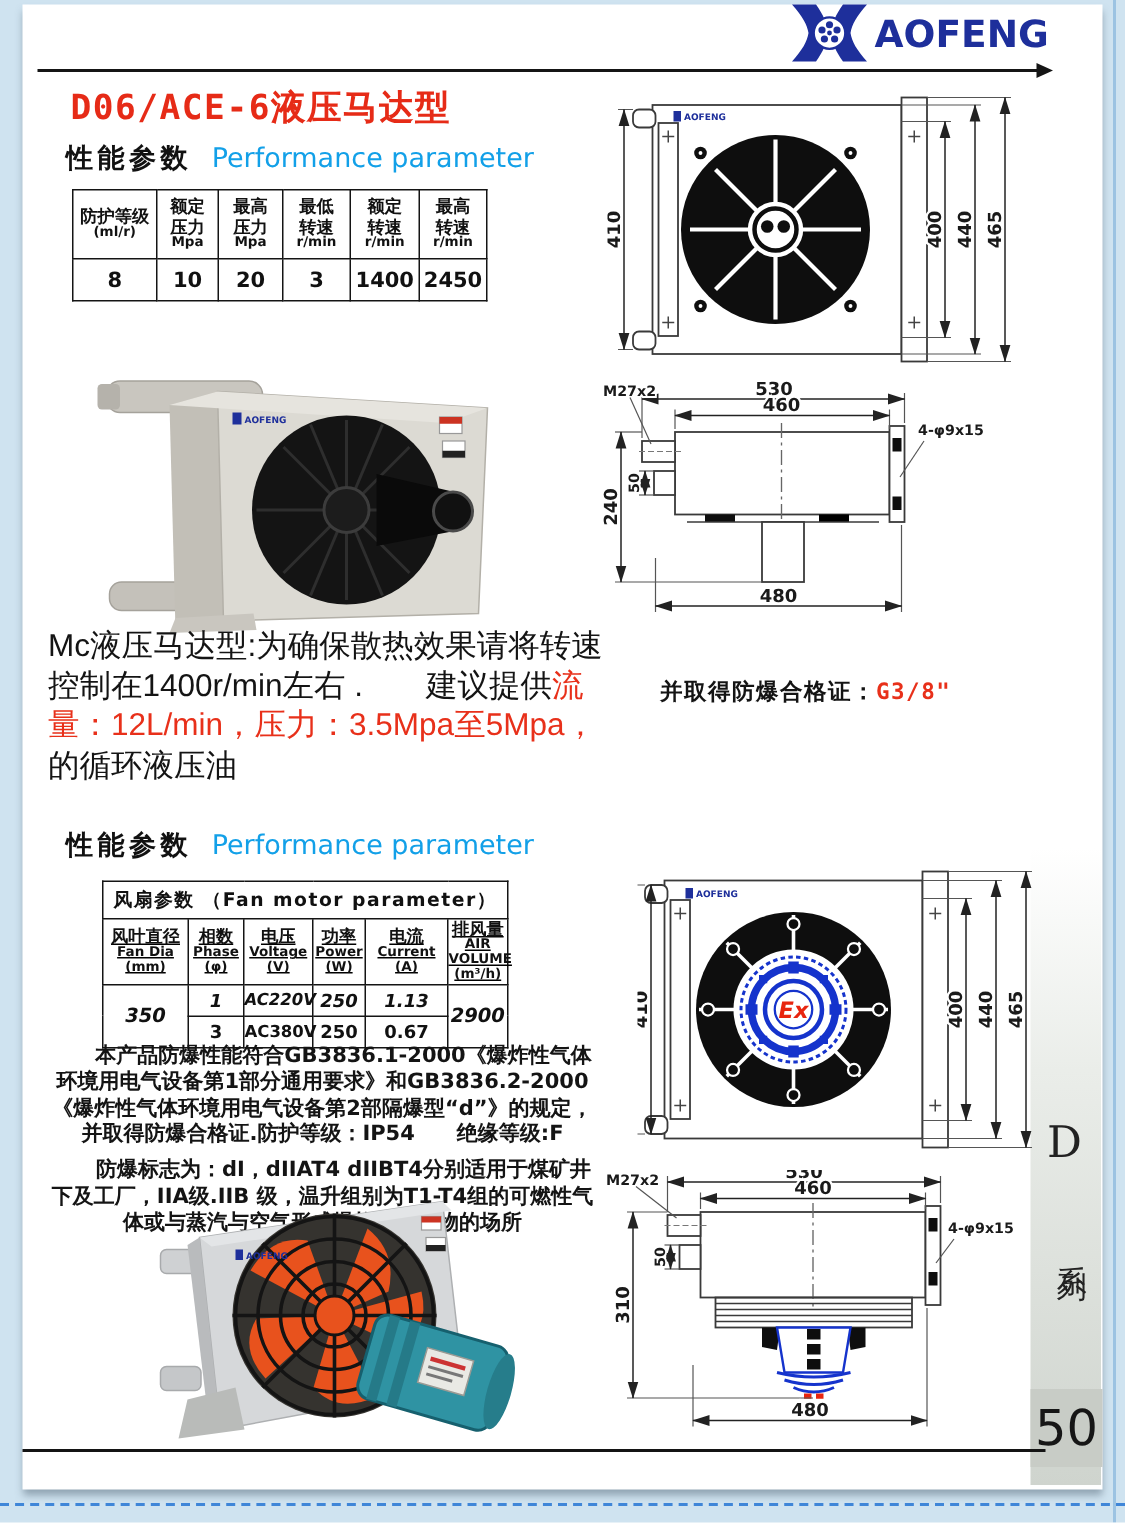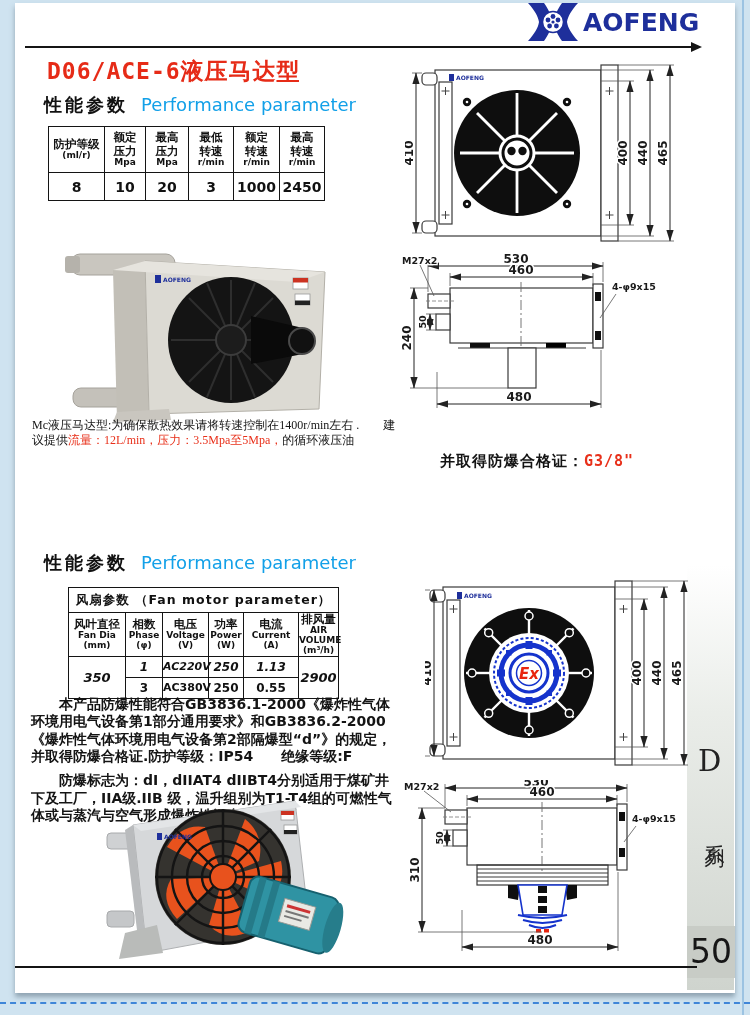--- a/index.html
+++ b/index.html
@@ -22,23 +22,23 @@
   .perf-cn{font-size:18px;font-weight:bold;color:#111;letter-spacing:3px;}
   .perf-en{font-size:18px;color:#12a0e8;margin-left:8px;}
   
   table.ptab{border-collapse:collapse;table-layout:fixed;background:#fff;}
   table.ptab td{border:1.6px solid #141414;text-align:center;vertical-align:middle;padding:0;color:#111;}
   .t-title{font-size:13.5px;font-weight:bold;letter-spacing:1px;}
   .th .cn{display:block;font-size:11.5px;font-weight:bold;white-space:pre-line;line-height:1.15;}
   .th .en{display:block;font-size:9px;font-weight:bold;white-space:pre-line;line-height:1.1;}
   .tv{font-size:14px;font-weight:bold;}
   
-  .note1{font-family:Liberation Serif, serif;font-size:12px;line-height:1.27;color:#141414;}
+  .note1{font-family:Liberation Sans, sans-serif;font-size:21px;line-height:1.27;color:#141414;}
   .red{color:#e8301a;}
-  .para{font-size:14px;font-weight:bold;line-height:1.24;color:#141414;text-indent:2em;margin:0 0 7px 0;}
+  .para{font-size:14px;font-weight:bold;line-height:1.24;color:#141414;text-indent:2em;margin:0 0 7px 0;text-align:center;}
   .port-line{font-size:15px;font-weight:bold;color:#141414;white-space:nowrap;letter-spacing:1px;}
   .port-line .red{font-family:"DejaVu Sans Mono",monospace;}
   
   svg .ln{stroke:#3a3a3a;stroke-width:1.2;fill:#fff;}
   svg .lnf{stroke:#3a3a3a;stroke-width:1.2;fill:none;}
   svg .dimline{stroke:#222;stroke-width:1;}
   svg .ext{stroke:#555;stroke-width:.8;}
   svg .dim{font:bold 12px "DejaVu Sans",sans-serif;fill:#1a1a1a;text-anchor:middle;
            paint-order:stroke;stroke:#fff;stroke-width:3px;}
   svg .dim-sm{font:bold 9.5px "DejaVu Sans",sans-serif;fill:#1a1a1a;
@@ -131,21 +131,21 @@
             <span class="cn">最高
 转速</span>
             <span class="en">r/min</span>
           </td>
     </tr>
     <tr style="height:28px;">
       <td class="tv">8</td>
       <td class="tv">10</td>
       <td class="tv">20</td>
       <td class="tv">3</td>
-      <td class="tv">1000</td>
+      <td class="tv">1400</td>
       <td class="tv">2450</td>
     </tr>
   </tbody>
     </table>
 
   <svg class="abs" style="left:55px;top:242px;" width="302" height="180" viewBox="0 0 302 180">
     <rect x="16" y="12" width="104" height="21" rx="9" fill="#c9c6bf" stroke="#a5a29b"></rect>
     <rect x="10" y="14" width="15" height="17" rx="3" fill="#b5b2ab"></rect>
     <rect x="18" y="146" width="64" height="19" rx="8" fill="#c4c1ba" stroke="#a5a29b"></rect>
     <polygon points="58,28 90,19 94,172 62,178" fill="#c2bfb7"></polygon>
@@ -290,21 +290,21 @@
         <col style="width:37px">
         <col style="width:46px">
         <col style="width:35px">
         <col style="width:55px">
         <col style="width:40px">
       </colgroup>
     <tbody>
         <tr style="height:25px;">
           <td colspan="6" class="t-title" style="font-size:12.5px;">风扇参数 （Fan motor parameter）</td>
         </tr>
-    <tr style="height:37px;">
+    <tr style="height:37px;text-decoration:underline;">
       <td class="th">
             <span class="cn">风叶直径</span>
             <span class="en">Fan Dia
 (mm)</span>
           </td>
       <td class="th">
             <span class="cn">相数</span>
             <span class="en">Phase
 (φ)</span>
           </td>
@@ -335,21 +335,21 @@
       <td class="tv" style="font-size:12px;">1</td>
       <td class="tv" style="font-size:11px;">AC220V</td>
       <td class="tv" style="font-size:12px;">250</td>
       <td class="tv" style="font-size:12px;">1.13</td>
       <td class="tv" rowspan="2" style="font-size:13px;">2900</td>
     </tr>
     <tr style="height:21px;">
       <td class="tv" style="font-size:12px;">3</td>
       <td class="tv" style="font-size:11px;">AC380V</td>
       <td class="tv" style="font-size:12px;">250</td>
-      <td class="tv" style="font-size:12px;">0.55</td>
+      <td class="tv" style="font-size:12px;">0.67</td>
     </tr>
   </tbody>
     </table>
 
   <div class="abs" style="left:31px;top:696px;width:368px;">
     <p class="para">本产品防爆性能符合GB3836.1-2000《爆炸性气体环境用电气设备第1部分通用要求》和GB3836.2-2000《爆炸性气体环境用电气设备第2部隔爆型“d”》的规定，并取得防爆合格证.防护等级：IP54　　绝缘等级:F</p>
     <p class="para">防爆标志为：dI，dIIAT4 dIIBT4分别适用于煤矿井下及工厂，IIA级.IIB 级，温升组别为T1-T4组的可燃性气体或与蒸汽与空气形成爆炸性混合物的场所</p>
   </div>
 
   <div class="abs side-strip"></div>

